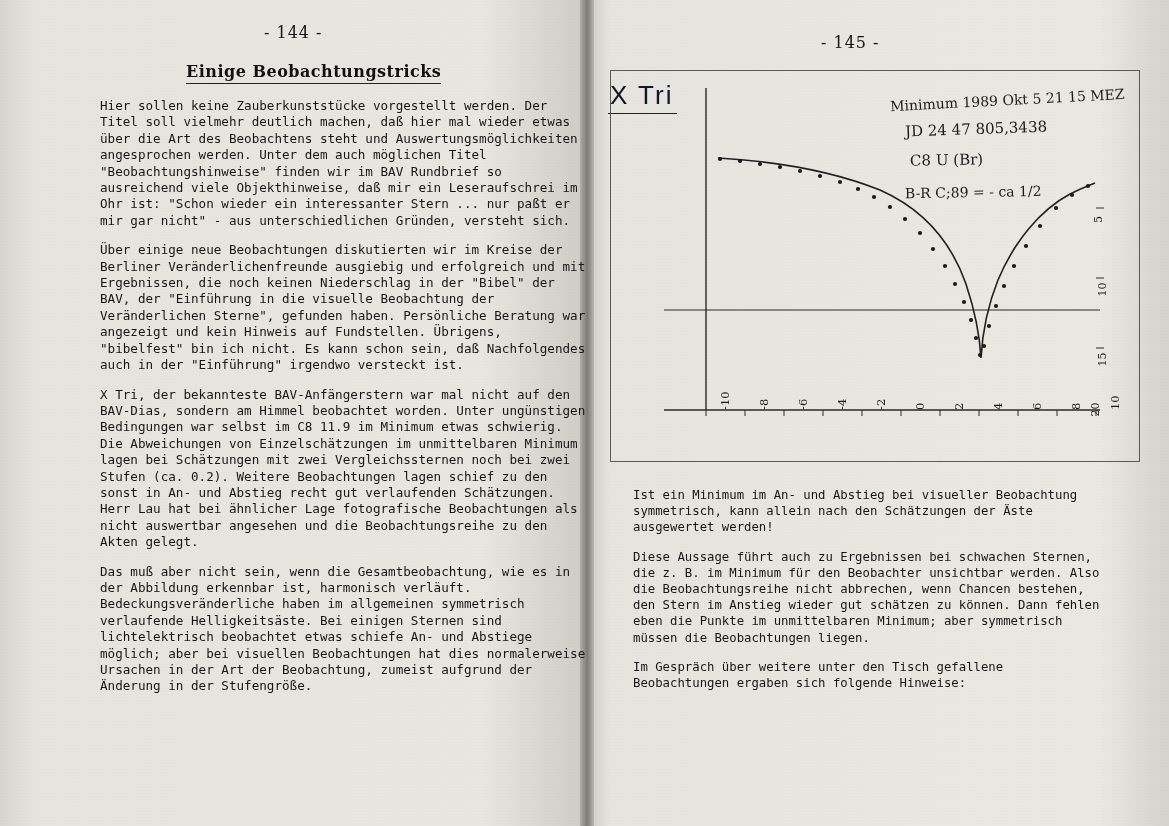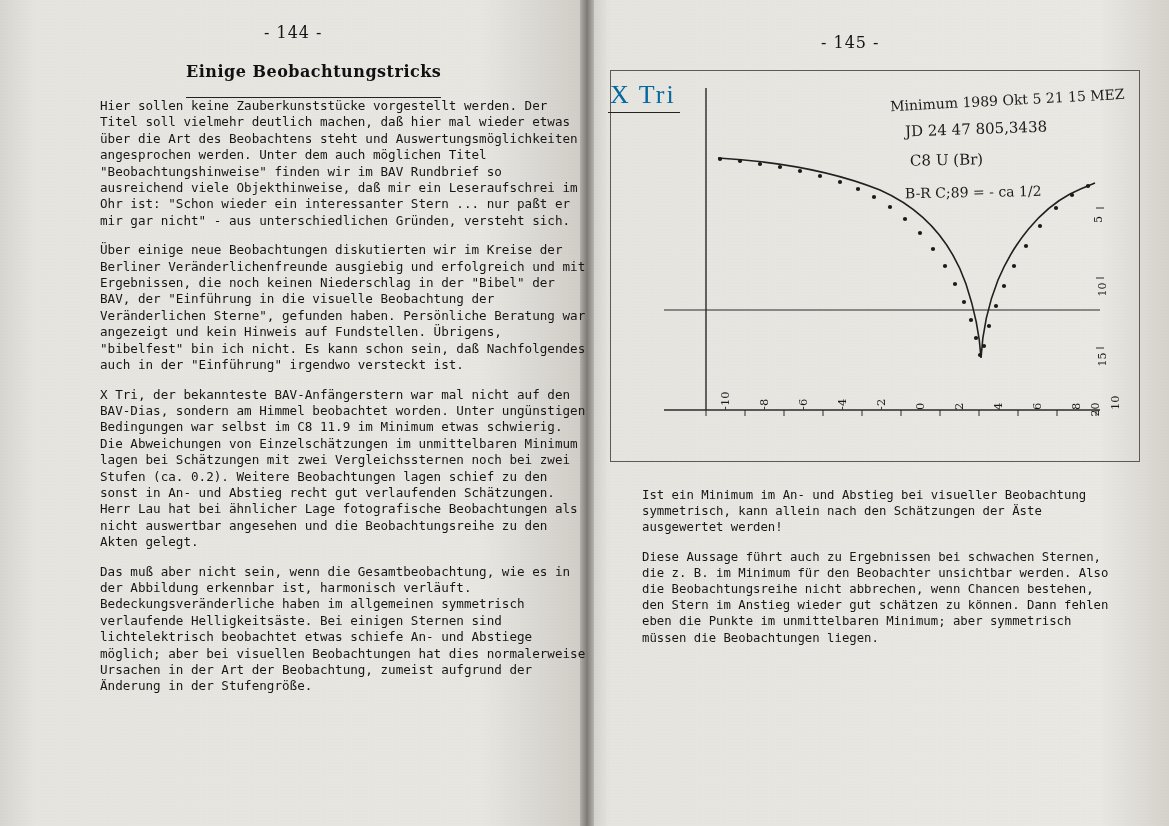--- a/index.html
+++ b/index.html
@@ -39,21 +39,21 @@
 
   .headline{
     position:absolute;
     left:186px;top:62px;
     font-family:"DejaVu Serif", serif;
     font-weight:bold;
     font-size:16px;
     letter-spacing:0.5px;
     color:#111;
     border-bottom:1.5px solid #222;
-    padding-bottom:16px;
+    padding-bottom:2px;
   }
 
   .col-left{
     position:absolute;
     left:84px;top:98px;width:490px;
     font-family:"DejaVu Sans Mono", monospace;
     font-size:12.6px;
     line-height:16.4px;
     color:#161616;
     text-align:left;
@@ -61,35 +61,34 @@
   }
   .col-left p{margin:0 0 13px 0;}
 
   .col-right{
     position:absolute;
     left:633px;top:487px;width:470px;
     font-family:"DejaVu Sans Mono", monospace;
     font-size:12.3px;
     line-height:16.2px;
     color:#161616;
-    margin-left:9px;
   }
   .col-right p{margin:0 0 13px 0;}
 
   
   .figure{
     position:absolute;
     left:600px;top:58px;width:560px;height:420px;
   }
   .fig-title{
     position:absolute;left:8px;top:22px;
-    font-family:Liberation Serif, serif;
+    font-family:Liberation Sans, sans-serif;
     font-size:26px;
     letter-spacing:2px;
-    color:#0369a1;
+    color:#0f172a;
     border-bottom:1.6px solid #222;
     padding:0 4px 2px 2px;
   }
   .fig-frame{
     position:absolute;
     left:10px;top:12px;width:530px;height:392px;
     border:1.3px solid #5d5a55;
     box-sizing:border-box;
   }
   .hand{
@@ -242,13 +241,14 @@
     <span style="left:305px;">4</span>
     <span style="left:344px;">6</span>
     <span style="left:383px;">8</span>
     <span style="left:422px;">10</span>
   </div>
 </div>
 
 <div class="col-right">
   <p>Ist ein Minimum im An- und Abstieg bei visueller Beobachtung symmetrisch, kann allein nach den Schätzungen der Äste ausgewertet werden!</p>
   <p>Diese Aussage führt auch zu Ergebnissen bei schwachen Sternen, die z. B. im Minimum für den Beobachter unsichtbar werden. Also die Beobachtungsreihe nicht abbrechen, wenn Chancen bestehen, den Stern im Anstieg wieder gut schätzen zu können. Dann fehlen eben die Punkte im unmittelbaren Minimum; aber symmetrisch müssen die Beobachtungen liegen.</p>
+  <p>Im Gespräch über weitere unter den Tisch gefallene Beobachtungen ergaben sich folgende Hinweise:</p>
 </div>
 
 </body></html>

